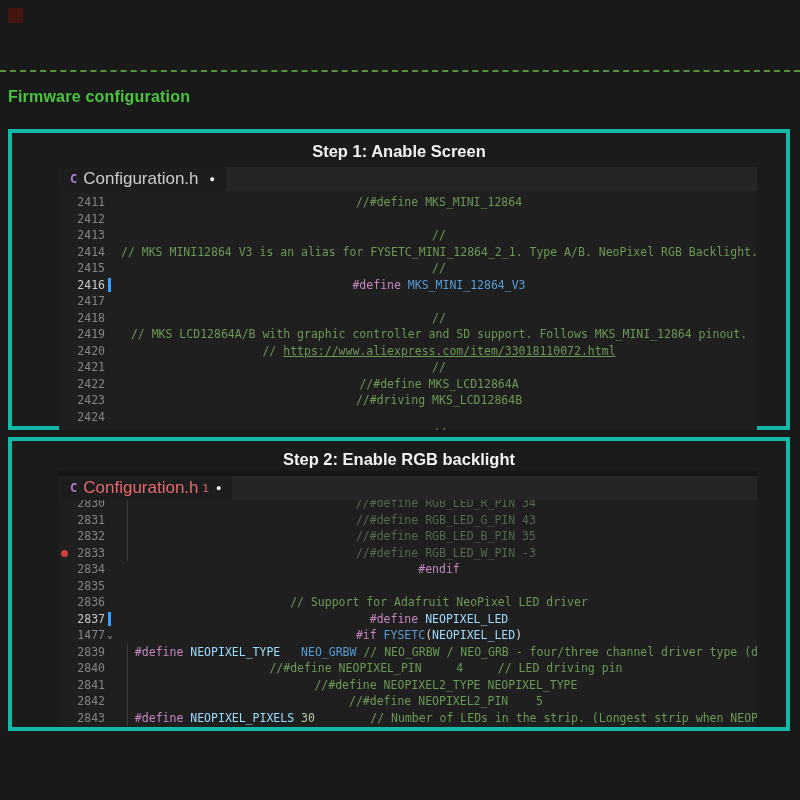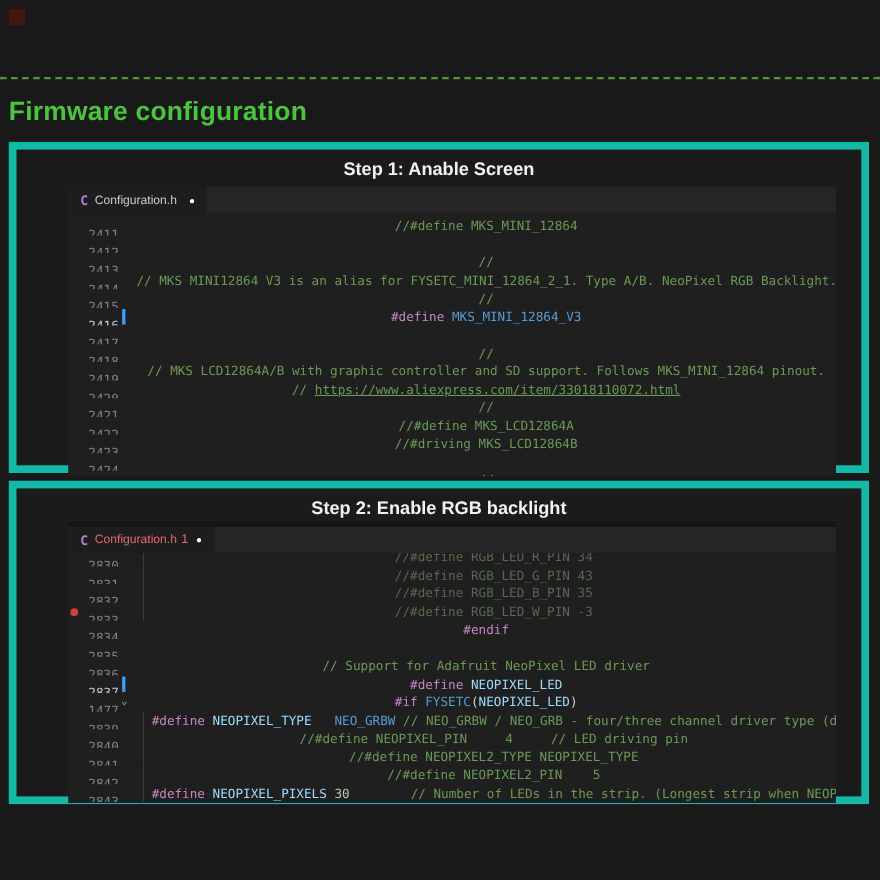--- a/index.html
+++ b/index.html
@@ -3,49 +3,49 @@
 <meta charset="utf-8">
 <style>
   html,body{margin:0;padding:0;}
   body{
     width:800px;height:800px;position:relative;overflow:hidden;
     background:#191919;
     font-family:"Liberation Sans", sans-serif;
   }
   .red-square{position:absolute;left:8px;top:8px;width:15px;height:15px;background:#451512;}
   .dashed-divider{position:absolute;left:0;top:70px;width:800px;height:0;border-top:2px dashed #55943c;}
-  .page-heading{position:absolute;left:8px;top:88px;margin:0;font-size:24px;font-weight:bold;color:#4bc43f;letter-spacing:0.2px;}
+  .page-heading{position:absolute;left:8px;top:88px;margin:0;font-size:16px;font-weight:bold;color:#4bc43f;letter-spacing:0.2px;}
 
-  .panel{position:absolute;left:8px;width:782px;background:#1b1b1b;border:7px solid #14b8a6;box-sizing:border-box;}
+  .panel{position:absolute;left:8px;width:782px;background:#1b1b1b;border:4px solid #14b8a6;box-sizing:border-box;}
   #panel1{top:129px;height:301px;}
   #panel2{top:437px;height:294px;}
   .panel-title{text-align:center;color:#f2f2f2;font-size:16.5px;font-weight:bold;padding-top:9px;}
 
   .editor{position:absolute;left:47px;width:698px;}
   #panel1 .editor{top:34px;}
   #panel2 .editor{top:30px;}
   .editor-topstrip{height:5px;background:#151515;}
   .tabbar{height:24px;background:#252526;display:flex;align-items:stretch;}
   .tab{background:#1d1d1d;display:flex;align-items:center;padding:0 11px;}
   .c-icon{color:#b180d7;font-weight:bold;font-size:12px;font-family:"DejaVu Sans Mono",monospace;margin-right:6px;}
-  .tab-name{color:#cccccc;font-size:11px;}
+  .tab-name{color:#cccccc;font-size:17px;}
   .tab-badge{color:#cccccc;font-size:11.5px;margin-left:4px;}
   #panel2 .tab-name,#panel2 .tab-badge{color:#e5696d;}
   .tab-dot{color:#ffffff;font-size:9px;margin-left:7px;}
 
   .code-area{background:#1f1f1f;overflow:hidden;position:relative;
     font-family:"DejaVu Sans Mono",monospace;font-size:11.5px;line-height:16.5px;}
   #panel1 .code-area{height:236px;padding-top:3px;}
   #panel2 .code-area{height:227px;}
 
   .code-line{height:16.5px;white-space:pre;display:flex;position:relative;overflow:hidden;}
   .code-line.clip-top{margin-top:-5px;}
   .marker-col{width:12px;flex:none;position:relative;}
   .err-dot{position:absolute;left:2px;top:5px;width:7px;height:7px;border-radius:50%;background:#d1413c;}
-  .line-num{width:34px;flex:none;text-align:right;color:#848484;margin-top:8px;}
+  .line-num{width:34px;flex:none;text-align:right;color:#848484;}
   .code-line.active .line-num{color:#c8c8c8;}
   .gap-col{width:16px;flex:none;position:relative;}
   .caret{position:absolute;left:3px;top:1px;width:3px;height:14px;background:#3b9eff;}
   .fold{position:absolute;left:2px;top:0;color:#ababab;font-size:10px;}
   .indent-guide{position:absolute;left:68px;top:0;bottom:0;width:1px;background:#3c3c3c;}
   .code-text{flex:1;overflow:hidden;text-align:center;}
 
   .tok-comment{color:#6a9955;}
   .tok-dim{color:#54694e;}
   .tok-dir{color:#c586c0;}

